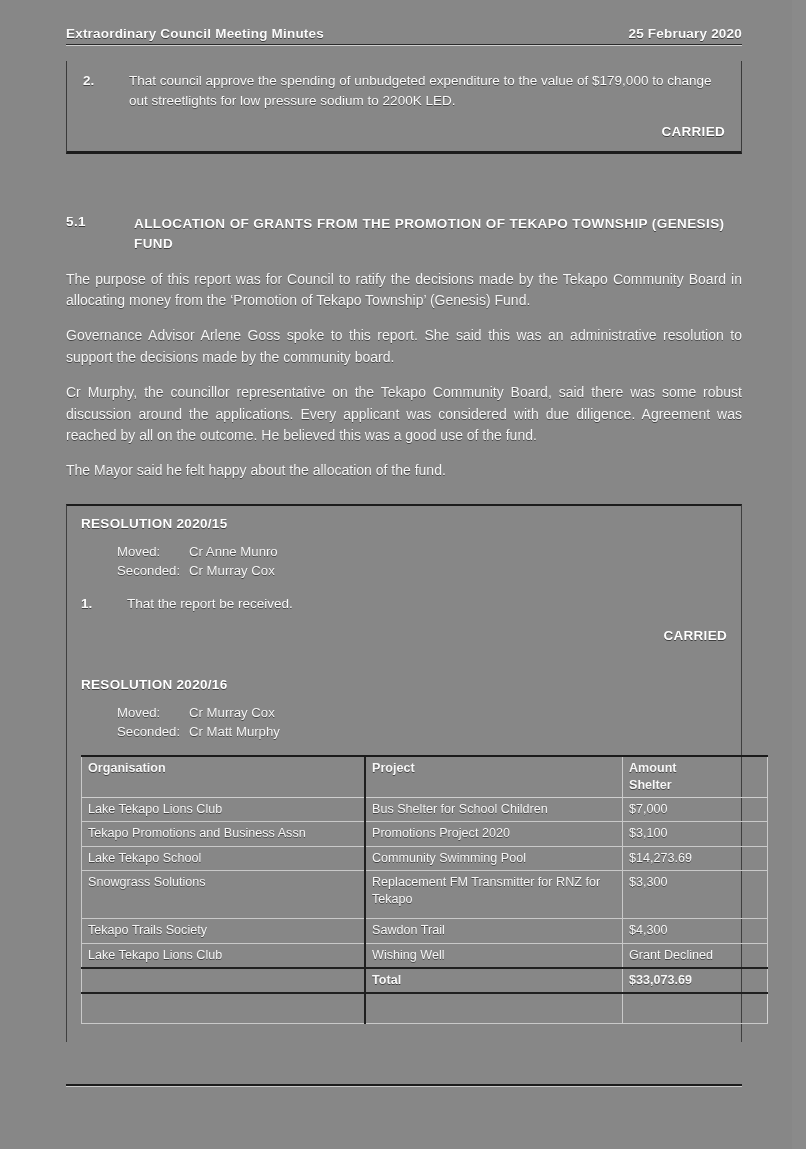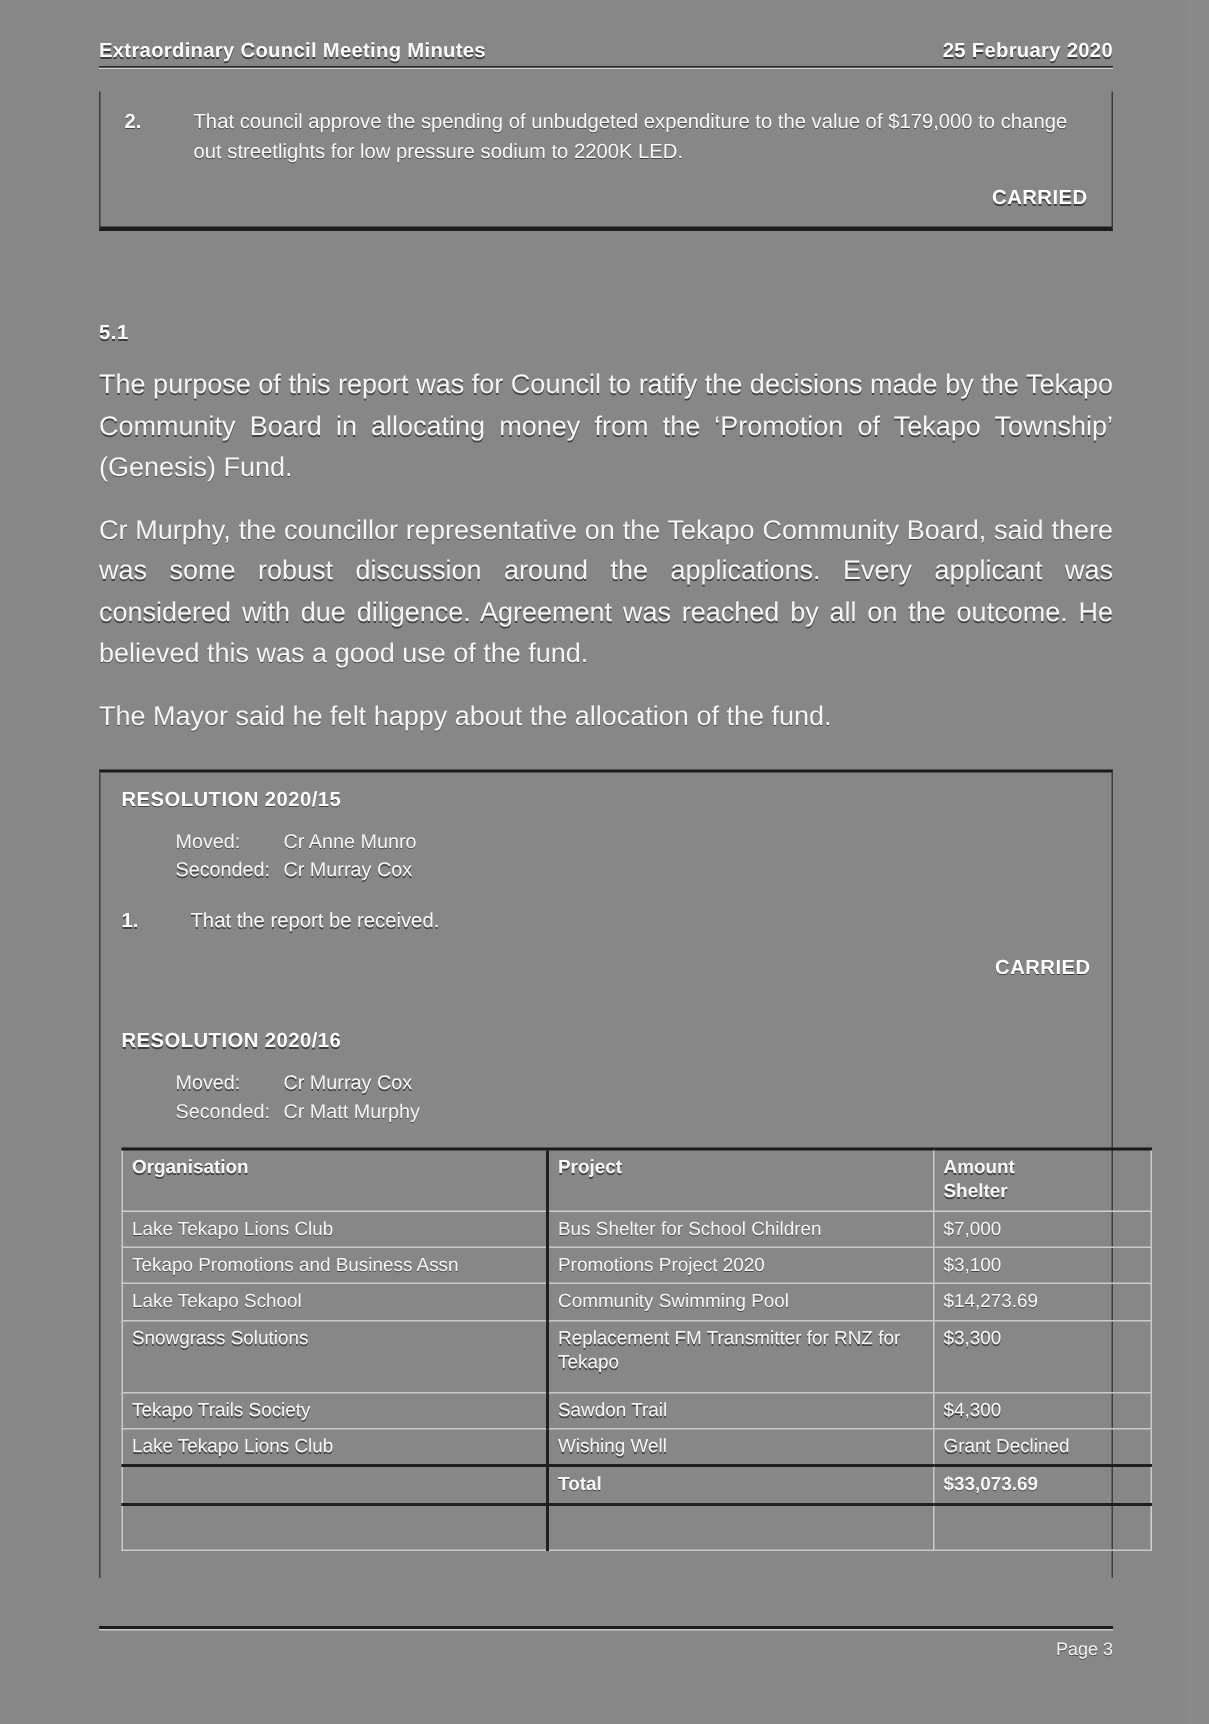--- a/index.html
+++ b/index.html
@@ -91,21 +91,21 @@
     width: 68px;
     flex: 0 0 68px;
   }
   .section-head .st {
     flex: 1;
     line-height: 1.5;
   }
 
   
   p.para {
-    font-size: 18px;
+    font-size: 14px;
     line-height: 1.53;
     margin: 14px 0 0 0;
     text-align: justify;
     color: #f6f6f6;
     text-shadow: 0 1px 0 rgba(0,0,0,.5);
   }
 
   
   .resolution-wrap {
     position: relative;
@@ -206,23 +206,25 @@
     <div class="box1">
       <div class="numitem">
         <span class="num">2.</span>
         <span class="txt">That council approve the spending of unbudgeted expenditure to the value of $179,000 to change out streetlights for low pressure sodium to 2200K LED.</span>
       </div>
       <div class="carried">CARRIED</div>
     </div>
 
     <div class="section-head">
       <span class="sn">5.1</span>
+      <span class="st">ALLOCATION OF GRANTS FROM THE PROMOTION OF TEKAPO TOWNSHIP (GENESIS) FUND</span>
     </div>
 
     <p class="para">The purpose of this report was for Council to ratify the decisions made by the Tekapo Community Board in allocating money from the ‘Promotion of Tekapo Township’ (Genesis) Fund.</p>
+    <p class="para">Governance Advisor Arlene Goss spoke to this report. She said this was an administrative resolution to support the decisions made by the community board.</p>
     <p class="para">Cr Murphy, the councillor representative on the Tekapo Community Board, said there was some robust discussion around the applications. Every applicant was considered with due diligence. Agreement was reached by all on the outcome. He believed this was a good use of the fund.</p>
     <p class="para">The Mayor said he felt happy about the allocation of the fund.</p>
 
     <div class="resolution-wrap">
       <div class="res-inner">
         <div class="res-title">RESOLUTION  2020/15</div>
         <div class="movers">
           <div class="row">
             <span class="lbl">Moved:</span>
             <span>Cr Anne Munro</span>
@@ -317,15 +319,14 @@
         </tbody>
       </table>
 
       <div class="spacer-md"></div>
     </div>
 
   </div>
 
   <div class="footer">
     <div class="footer-rule"></div>
-    <div class="footer-text">Page 3</div>
   </div>
 </div>
 
 </body></html>

